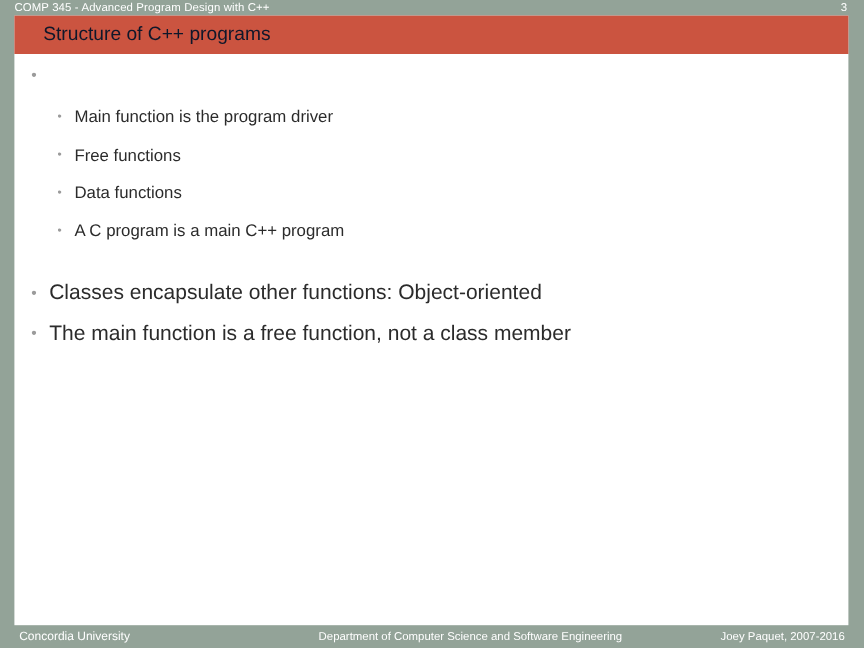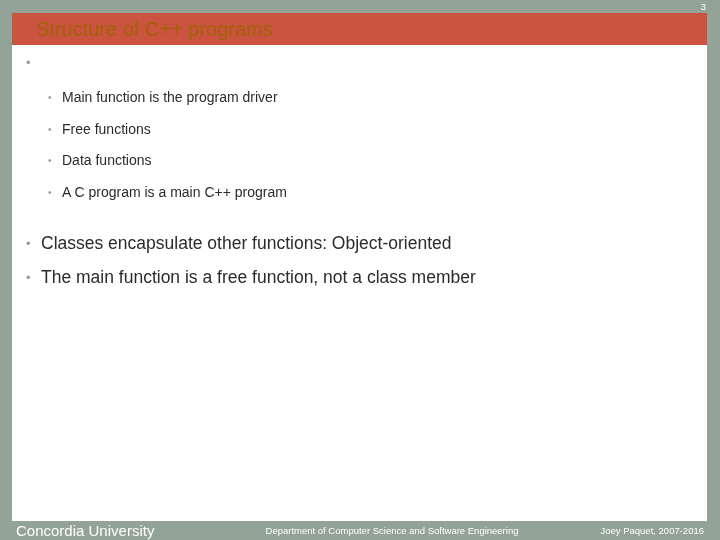--- a/index.html
+++ b/index.html
@@ -83,22 +83,22 @@
     width: 695px;
     height: 32px;
     background: #cb5440;
   }
   .title-text {
     position: absolute;
     left: 36px;
     top: 14px;
     height: 30px;
     line-height: 30px;
-    font-size: 20px;
-    color: #a16207;
+    font-size: 16px;
+    color: #0f172a;
     white-space: nowrap;
   }
 
   
   .content {
     position: absolute;
     left: 12px;
     top: 48px;
     width: 680px;
   }
@@ -147,21 +147,21 @@
     margin-top: 5px;
   }
 
   
   .footer-left {
     position: absolute;
     left: 16px;
     top: 521px;
     height: 19px;
     line-height: 19px;
-    font-size: 15px;
+    font-size: 10px;
     color: #ffffff;
     white-space: nowrap;
   }
   .footer-center {
     position: absolute;
     left: 0;
     top: 521px;
     width: 720px;
     height: 19px;
     line-height: 19px;
@@ -185,20 +185,21 @@
 </style>
 </head>
 <body>
 
 <div id="slide">
 
   <div class="band-top"></div>
   <div class="band-left"></div>
   <div class="band-right"></div>
 
+  <div class="course-label">COMP 345 - Advanced Program Design with C++</div>
 
   <div class="slide-number">3</div>
 
   <div class="title-bar"></div>
   <div class="title-text">Structure of C++ programs</div>
 
   <div class="content">
 
     <div class="bullet lvl1">
       <span class="marker">•</span>

